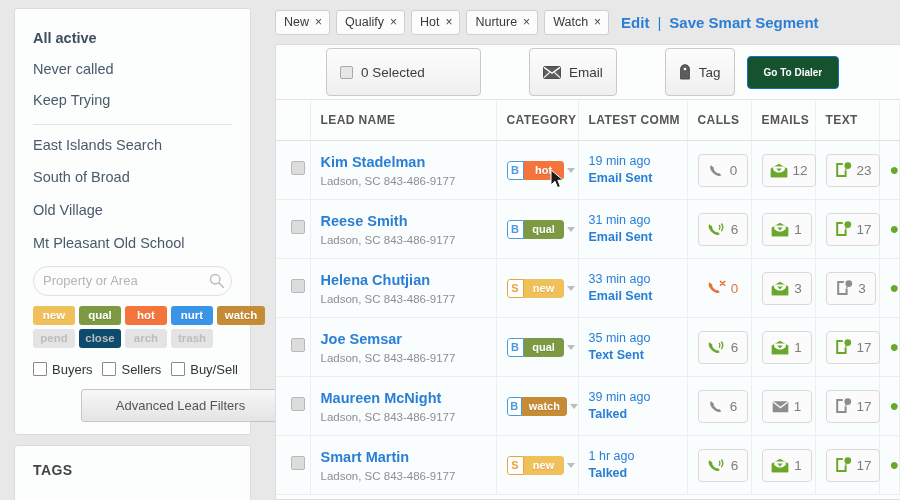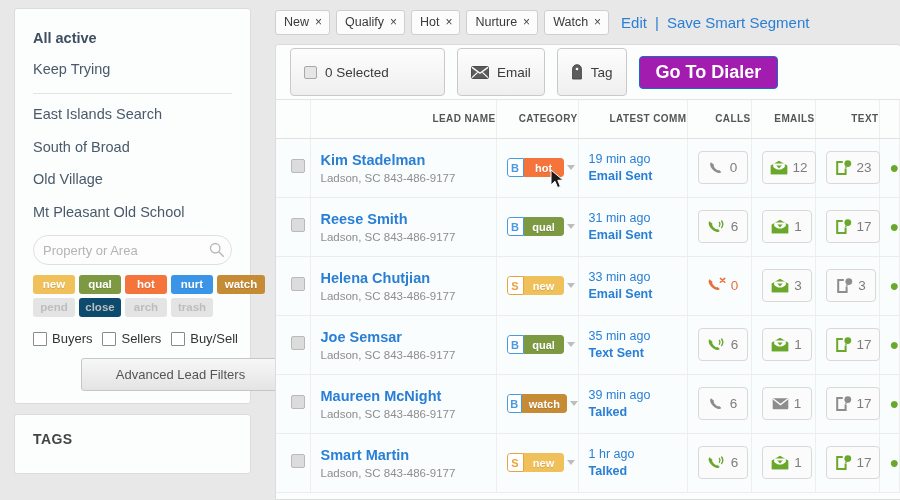--- a/index.html
+++ b/index.html
@@ -114,21 +114,21 @@
     border: 1px solid #cfcfcf;
     border-radius: 3px;
     font-size: 12.5px;
     color: #3a3a3a;
     padding: 4px 7px 5px 8px;
     display: flex; align-items: center; gap: 6px;
     cursor: pointer;
   }
   .seg-x { color: #444; font-size: 12px; cursor: pointer; }
   .seg-link {
-    color: #2a7fd4; font-size: 15px; font-weight: normal;
+    color: #2a7fd4; font-size: 15px; font-weight: bold;
     cursor: pointer; margin-left: 6px;
   }
   .seg-div { color: #2a7fd4; font-size: 15px; margin: 0 2px; }
 
   .panel {
     margin: 0 0 0 10px;
     background: #fcfdfd;
     border: 1px solid #dcdcdc;
     border-top-left-radius: 3px;
     border-top-right-radius: 3px;
@@ -145,48 +145,49 @@
   .tb-btn {
     display: flex; align-items: center; gap: 8px;
     background: linear-gradient(#fdfdfd, #efefef);
     border: 1px solid #c9c9c9;
     border-radius: 4px;
     padding: 23px 13px;
     font-size: 13.5px;
     color: #3c3c3c;
     cursor: pointer;
     height: 33px;
+    margin-left: 36px;
   }
   .tb-btn.sel { min-width: 155px; }
   .tb-chk {
     width: 13px; height: 13px;
     border: 1px solid #a8a8a8; background: #e6e6e6;
     border-radius: 2px;
   }
   .dialer-btn {
-    background: #a21caf;
+    background: #14532d;
     border: 1px solid #146ec7;
     border-radius: 4px;
     color: #fff;
-    font-size: 18px;
+    font-size: 10px;
     font-weight: bold;
     padding: 12px 16px;
     height: 33px;
     display: flex; align-items: center;
     cursor: pointer;
   }
 
   
   table.leads { width: 100%; border-collapse: collapse; table-layout: fixed; }
   table.leads th {
-    font-size: 10px;
+    font-size: 12px;
     font-weight: bold;
     color: #555;
     letter-spacing: .4px;
-    text-align: right;
+    text-align: left;
     padding: 13px 0 13px 10px;
     border-bottom: 1px solid #e0e0e0;
     border-right: 1px solid #eeeeee;
     background: #fcfdfd;
     height: 38px;
   }
   table.leads td {
     border-bottom: 1px solid #ececec;
     border-right: 1px solid #eeeeee;
     padding: 0 0 0 10px;
@@ -279,20 +280,21 @@
 </head>
 <body>
 
 <div class="app">
 
   <div class="sidebar">
 
     <div class="card">
       <div>
         <div class="nav-item bold">All active</div>
+        <div class="nav-item">Never called</div>
         <div class="nav-item">Keep Trying</div>
       </div>
 
       <div class="nav-sep"></div>
 
       <div>
         <div class="nav-item spaced">East Islands Search</div>
         <div class="nav-item spaced">South of Broad</div>
         <div class="nav-item spaced">Old Village</div>
         <div class="nav-item spaced">Mt Pleasant Old School</div>

